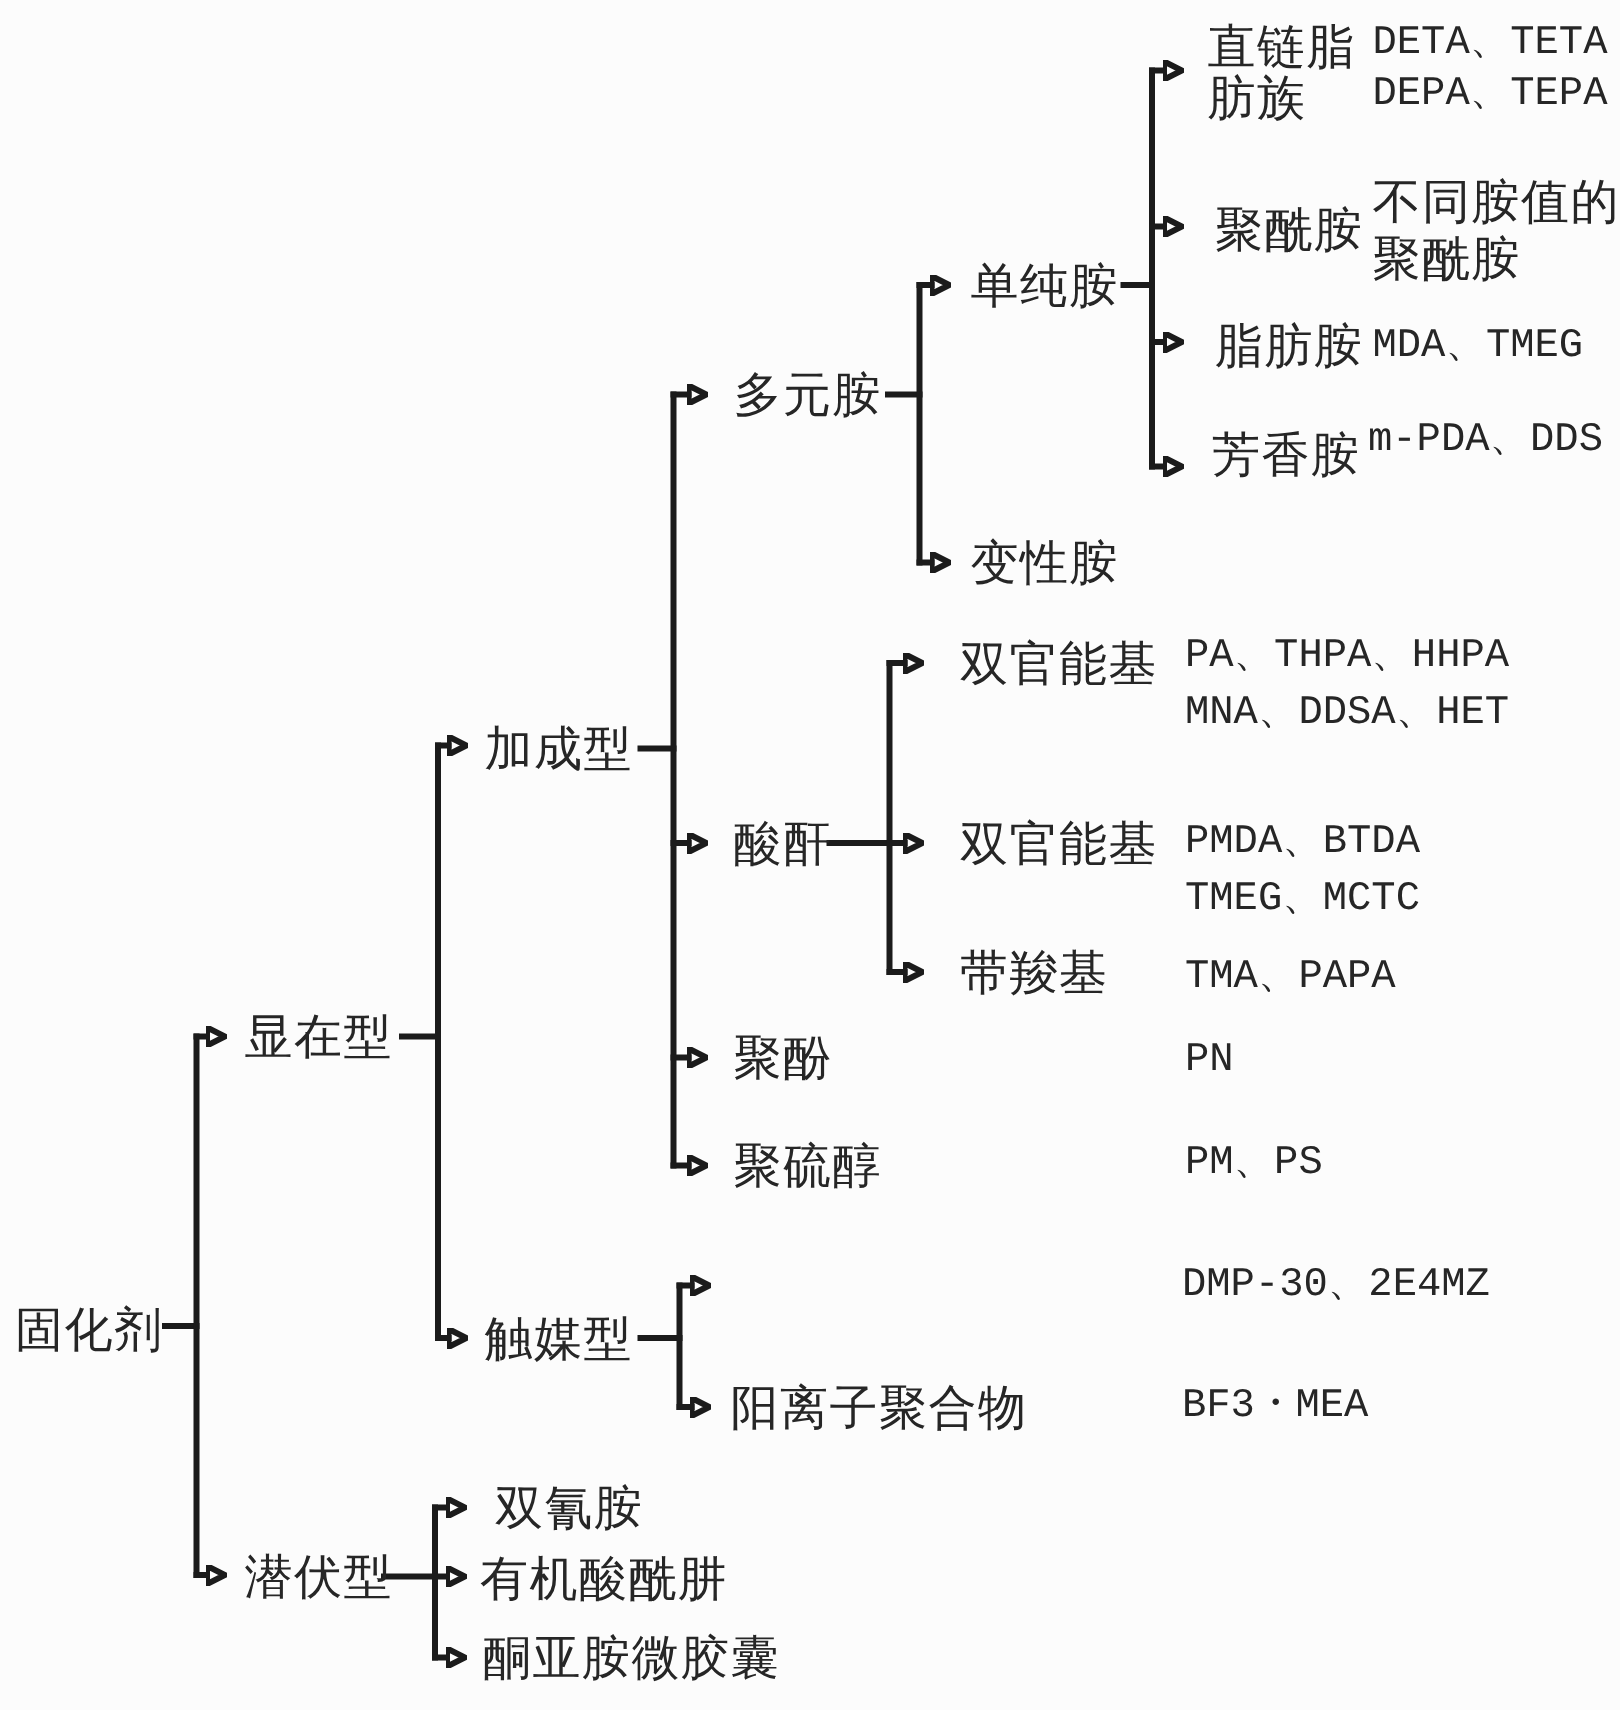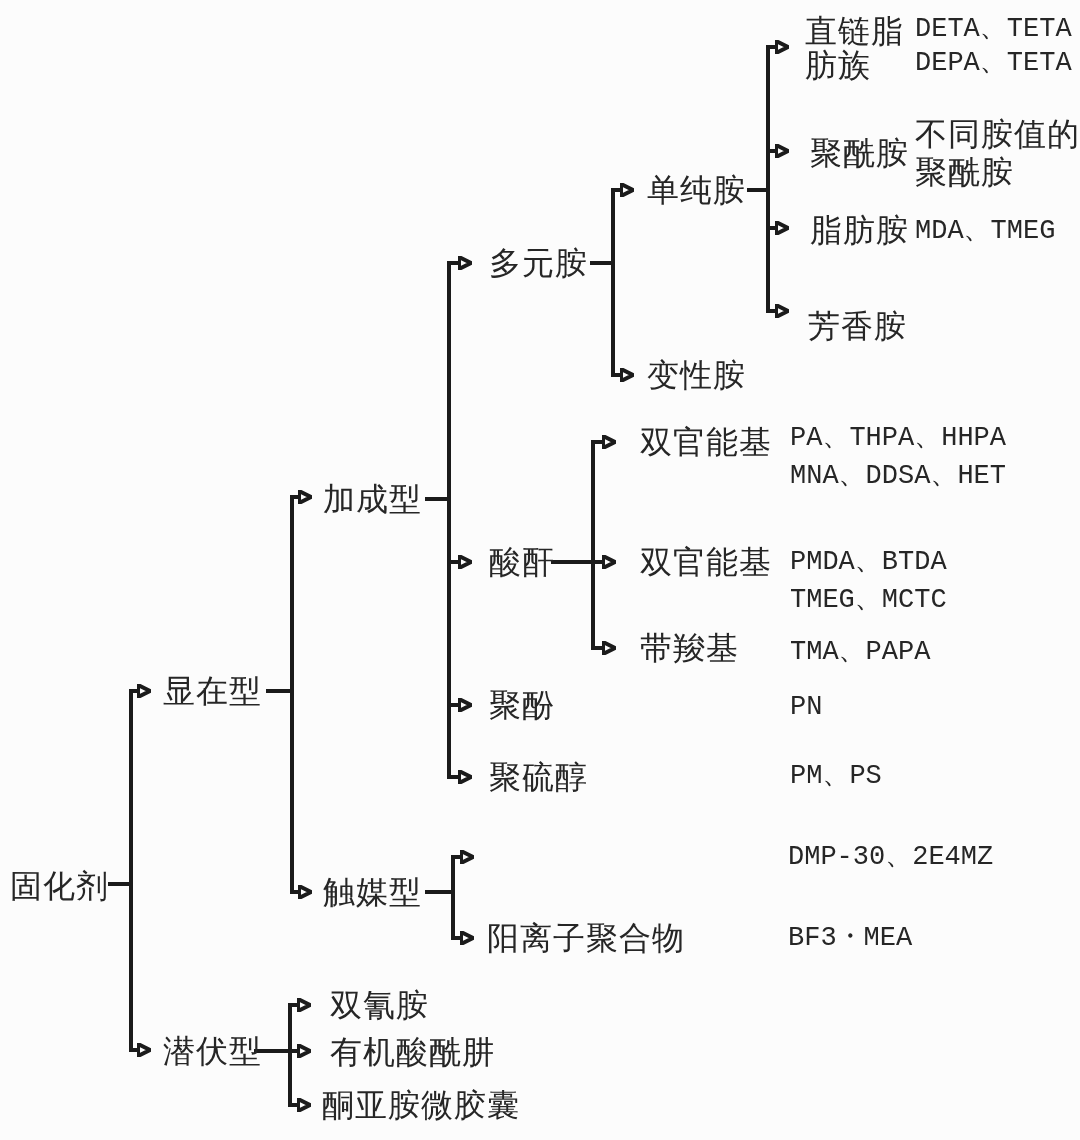--- a/index.html
+++ b/index.html
@@ -105,52 +105,53 @@
   </svg>
 
   <div class="zh" style="left:10px;top:869px">固化剂</div>
 
   <div class="zh" style="left:163px;top:674px">显在型</div>
   <div class="zh" style="left:163px;top:1034px">潜伏型</div>
 
   <div class="zh" style="left:323px;top:482px">加成型</div>
   <div class="zh" style="left:323px;top:875px">触媒型</div>
   <div class="zh" style="left:330px;top:988px">双氰胺</div>
-  <div class="zh" style="left:330px;top:1035px">有机酸酰肼</div>
+  <div class="zh" style="left:320px;top:1035px">有机酸酰肼</div>
   <div class="zh" style="left:322px;top:1088px">酮亚胺微胶囊</div>
 
   <div class="zh" style="left:489px;top:246px">多元胺</div>
   <div class="zh" style="left:489px;top:545px">酸酐</div>
   <div class="zh" style="left:489px;top:688px">聚酚</div>
   <div class="zh" style="left:489px;top:760px">聚硫醇</div>
 
   <div class="zh" style="left:487px;top:921px">阳离子聚合物</div>
 
   <div class="zh" style="left:647px;top:173px">单纯胺</div>
   <div class="zh" style="left:647px;top:358px">变性胺</div>
 
   <div class="zh" style="left:640px;top:425px">双官能基</div>
   <div class="zh" style="left:640px;top:545px">双官能基</div>
   <div class="zh" style="left:640px;top:631px">带羧基</div>
 
   <div class="zh wrap" style="left:805px;top:14px;width:102px">直链脂肪族</div>
   <div class="zh" style="left:810px;top:136px">聚酰胺</div>
   <div class="zh" style="left:810px;top:213px">脂肪胺</div>
-  <div class="zh" style="left:808px;top:309px">芳香胺</div>
+  <div class="zh" style="left:808px;top:286px">芳香胺</div>
 
   <div class="code" style="left:915px;top:12px">
     <div>DETA、TETA</div>
-    <div>DEPA、TETA</div>
+    <div>DEPA、TEPA</div>
   </div>
 
   <div class="zh wrap" style="left:915px;top:115px;width:170px;line-height:38px">不同胺值的聚酰胺</div>
 
   <div class="code" style="left:915px;top:214px">MDA、TMEG</div>
 
   <div class="code" style="left:912px;top:275px;line-height:38px">
+    <div>m-PDA、DDS</div>
   </div>
 
   <div class="code" style="left:790px;top:419px;line-height:38px">
     <div>PA、THPA、HHPA</div>
     <div>MNA、DDSA、HET</div>
   </div>
 
   <div class="code" style="left:790px;top:543px;line-height:38px">
     <div>PMDA、BTDA</div>
     <div>TMEG、MCTC</div>

